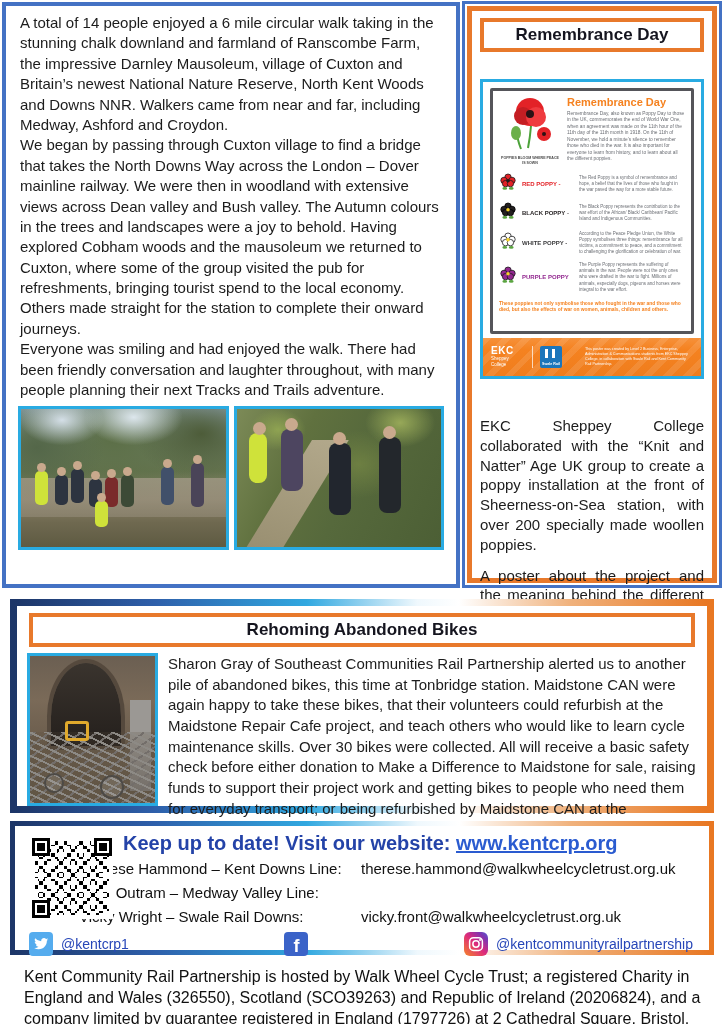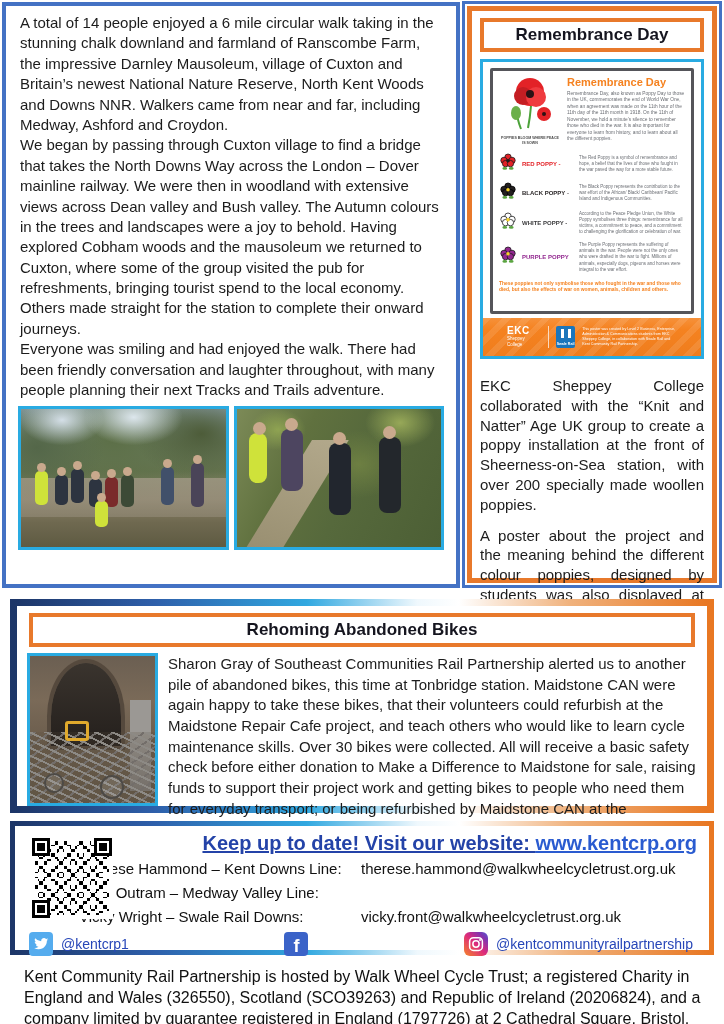--- a/index.html
+++ b/index.html
@@ -42,42 +42,42 @@
   .p-walk2 .trail { position:absolute; left:-5%; bottom:-2%; width:60%; height:80%;
       background:linear-gradient(200deg,#b3a98c,#978d6f);
       clip-path:polygon(15% 100%, 70% 0, 100% 0, 45% 100%); }
   .p-walk2 .fig { width:22px; height:58px; border-radius:8px; }
   .p-walk2 .fig::before { width:13px; height:13px; top:-11px; left:4px; }
 
   
   .right-box { position:absolute; left:462px; top:1px; width:260px; height:587px;
                border:3px solid #4472c4; background:#fff; padding:2px; }
   .right-orange { height:100%; border:5px solid #e8792b; padding:7px 8px 4px 8px;
-                  display:flex; flex-direction:column; }
+                  display:flex; flex-direction:column;gap:20px; }
   .right-orange .hdr-box { margin:0 0 7px 0; }
   .poster { border:3px solid #29abe2; height:300px; display:flex; flex-direction:column;
             overflow:hidden; background:#fff; flex:none; }
   .paper { flex:1; margin:6px 7px 4px 7px; border:3px solid #55555a; border-radius:2px;
            padding:5px 6px 2px 6px; overflow:hidden; position:relative; background:#fff; }
   .paper-top { display:flex; gap:6px; }
   .big-poppy { width:62px; flex:none; text-align:center; }
   .poster-caption { font-size:3.6px; font-weight:bold; color:#4a4a4a; line-height:1.4; }
   .poster-title { font-size:11px; font-weight:bold; color:#f58220; margin-bottom:3px; }
   .poster-intro { font-size:4.8px; line-height:1.35; color:#6b6e74; }
   .poppy-row { display:flex; align-items:center; gap:5px; margin-top:7px; }
   .poppy-ico { width:18px; flex:none; text-align:center; }
   .poppy-label { width:52px; flex:none; font-size:6px; font-weight:bold; }
   .lbl-red { color:#e32227; } .lbl-black { color:#231f20; }
   .lbl-white { color:#3a3a3c; } .lbl-purple { color:#92278f; }
   .poppy-text { flex:1; font-size:4.5px; line-height:1.35; color:#6b6e74; }
   .poster-note { margin-top:8px; font-size:4.9px; line-height:1.4; font-weight:bold; color:#f58220; }
   .poster-bar { height:38px; flex:none; background:
       repeating-linear-gradient(135deg, rgba(255,255,255,.10) 0 6px, transparent 6px 14px),
       linear-gradient(180deg,#f6913a 0%,#f58220 30%,#ef7d1d 100%);
-      display:flex; align-items:center; padding:0 24px; gap:7px; }
+      display:flex; align-items:center; padding:0 8px; gap:7px; }
   .ekc-logo { color:#fff; line-height:1; }
   .ekc-logo .l1 { font-size:10px; font-weight:bold; letter-spacing:.5px; }
   .ekc-logo .l2 { font-size:4.5px; width:34px; line-height:1.25; }
   .bar-div { width:1px; height:22px; background:rgba(255,255,255,.7); }
   .swale-logo { width:22px; height:22px; background:#1b75bb; border-radius:2px; position:relative;
                 display:flex; align-items:flex-end; justify-content:center; }
   .swale-logo::before { content:""; position:absolute; top:3px; left:5px; width:3px; height:9px; background:#fff; }
   .swale-logo::after  { content:""; position:absolute; top:3px; left:12px; width:3px; height:9px; background:#fff; }
   .swale-logo span { font-size:3.6px; color:#fff; font-weight:bold; padding-bottom:2px; }
   .poster-credit { margin-left:auto; width:108px; font-size:3.7px; line-height:1.4; color:#fff; }
@@ -114,21 +114,21 @@
       border:5px solid; background:#fff; padding:5px 8px 0 8px;
       border-image:linear-gradient(to right,#1d3668 0%,#2e5faa 20%,#31a8e0 42%,#eff8fd 58%,#ffffff 64%,#f0b27d 80%,#e87722 100%) 1; }
   .qr { position:absolute; left:16px; top:11px; width:82px; height:82px; background:#fff; padding:3px; }
   .qr .noise { position:absolute; inset:4px;
       background:repeating-conic-gradient(#000 0% 25%, #fff 0% 50%) 0 0 / 8px 8px,
                  repeating-conic-gradient(#000 0% 25%, #fff 0% 50%) 3px 5px / 13px 13px;
       background-blend-mode:screen; }
   .qr .f { position:absolute; width:18px; height:18px; background:#fff; border:3px solid #000; }
   .qr .f::after { content:""; position:absolute; inset:2px; background:#000; }
   .qr .f1 { left:1px; top:1px; } .qr .f2 { right:1px; top:1px; } .qr .f3 { left:1px; bottom:1px; }
-  .c-head { margin:1px 4px 5px 100px; text-align:right; font-size:20px; font-weight:bold; color:#2443a8;text-decoration:underline; }
+  .c-head { margin:1px 4px 5px 100px; text-align:left; font-size:20px; font-weight:bold; color:#2443a8; }
   .c-head .link { color:#2a5bd0; text-decoration:underline; cursor:pointer; }
   .c-rows { margin-left:56px; }
   .c-row { display:flex; font-size:15px; color:#111; margin-bottom:7px; }
   .c-row .nm { width:282px; flex:none; }
   .social { display:flex; align-items:center; justify-content:space-between; margin-top:5px; padding:0 8px 0 6px; }
   .sg { display:flex; align-items:center; gap:8px; }
   .s-label { font-size:14px; color:#2746b8; }
   .icon-sq { width:24px; height:24px; border-radius:4px; display:flex; align-items:center; justify-content:center; }
   .tw { background:#55acee; } .fb { background:#3b63c8; }
   .ig { background:linear-gradient(45deg,#f58529 0%,#dd2a7b 50%,#8134af 80%,#515bd4 100%); border-radius:6px; }

